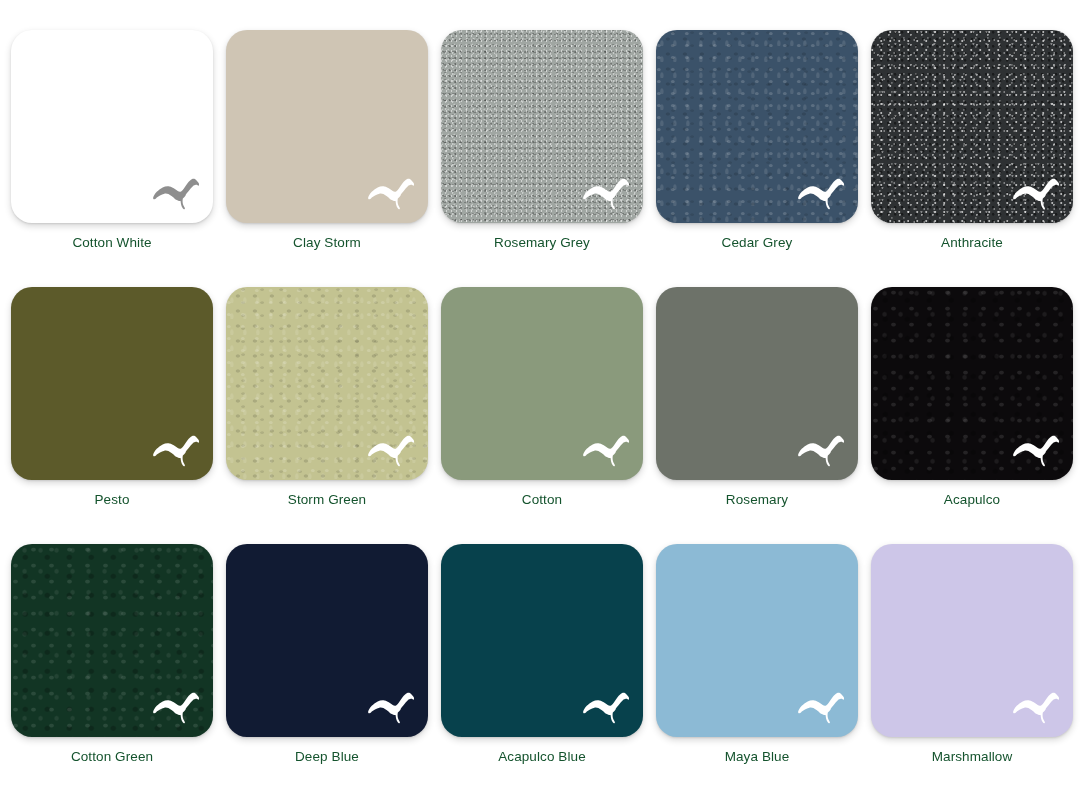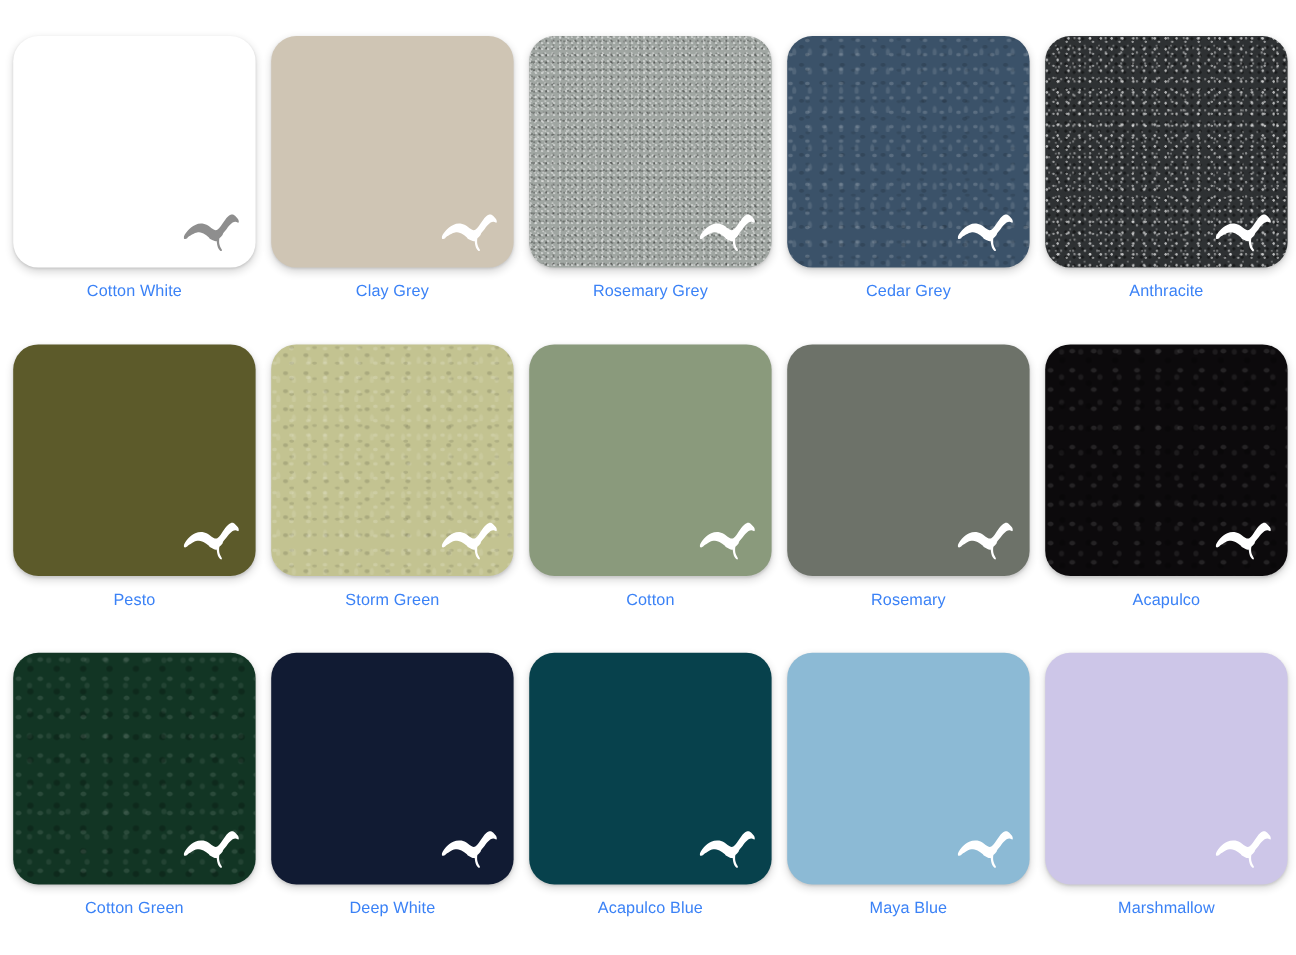--- a/index.html
+++ b/index.html
@@ -98,21 +98,21 @@
     right: 14px;
     bottom: 11px;
     width: 46px;
     height: 34px;
   }
 
   .swatch-label {
     margin-top: 12px;
     font-size: 13.5px;
     line-height: 16px;
-    color: #3b82f6;
+    color: #14532d;
     text-align: center;
     letter-spacing: .1px;
     white-space: nowrap;
   }
 </style>
 </head>
 <body>
 
 <main id="palette-grid">
     <div class="swatch-card">
@@ -124,21 +124,21 @@
       </div>
       <div class="swatch-label">Cotton White</div>
     </div>
     <div class="swatch-card">
       <div class="swatch-chip" style="background: rgb(207, 197, 180);">
         <div class="swatch-texture tex-none"></div>
         <svg class="puma-logo" viewBox="0 0 92 66" xmlns="http://www.w3.org/2000/svg" aria-hidden="true">
           <path fill="#ffffff" d="M86.2 3.1c-2.0-2.6-5.0-3.5-7.9-2.2-3.3 1.5-6.2 4.6-8.9 8.2-2.7 3.6-5.1 7.6-7.6 11.1-1.8 2.5-3.6 4.6-5.6 5.7-1.9 1.0-3.9 0.8-6.0-0.3-2.3-1.2-4.6-3.2-7.2-5.0-3.0-2.1-6.3-3.9-10.0-4.6-4.6-0.9-9.4-0.1-13.6 1.8-4.6 2.1-8.6 5.4-11.9 8.9-2.2 2.3-4.1 4.8-5.5 7.3-0.7 1.3-1.3 2.6-1.6 3.8-0.2 0.9-0.3 1.8 0.1 2.50.4 0.8 1.3 1.1 2.2 1.0 1.1-0.1 2.2-0.7 3.3-1.42.6-1.7 5.1-4.0 8.0-5.9 2.7-1.8 5.7-3.2 9.0-3.63.5-0.4 7.0 0.4 10.1 2.0 3.3 1.7 6.2 4.1 9.1 6.42.5 2.0 5.0 3.9 7.6 5.2 1.3 0.7 2.7 1.2 3.9 1.20.5 0.0 1.0-0.1 1.4-0.3l0.5 3.4c0.2 1.5 0.5 3.1 0.9 4.60.4 1.6 1.0 3.2 1.8 4.6 0.7 1.3 1.6 2.5 2.7 3.30.6 0.4 1.2 0.7 1.8 0.6 0.5-0.1 0.9-0.5 1.0-1.00.1-0.6-0.1-1.3-0.4-1.9-0.6-1.3-1.5-2.6-2.2-4.0-0.8-1.6-1.4-3.4-1.7-5.2-0.3-1.8-0.4-3.7-0.3-5.50.1-1.3 0.2-2.5 0.5-3.7 1.9-1.4 3.6-3.3 5.2-5.42.4-3.1 4.5-6.7 6.9-10.1 2.5-3.6 5.2-7.0 8.4-9.41.8-1.3 3.7-2.3 5.5-2.5 1.3-0.2 2.6 0.1 3.5 0.90.7 0.6 1.5 0.9 2.2 0.6 0.6-0.3 0.9-1.0 0.9-1.80.0-1.4-0.7-3.1-1.7-4.4z"></path>
         </svg>
       </div>
-      <div class="swatch-label">Clay Grey</div>
+      <div class="swatch-label">Clay Storm</div>
     </div>
     <div class="swatch-card">
       <div class="swatch-chip" style="background: rgb(160, 166, 162);">
         <div class="swatch-texture tex-granular"></div>
         <svg class="puma-logo" viewBox="0 0 92 66" xmlns="http://www.w3.org/2000/svg" aria-hidden="true">
           <path fill="#ffffff" d="M86.2 3.1c-2.0-2.6-5.0-3.5-7.9-2.2-3.3 1.5-6.2 4.6-8.9 8.2-2.7 3.6-5.1 7.6-7.6 11.1-1.8 2.5-3.6 4.6-5.6 5.7-1.9 1.0-3.9 0.8-6.0-0.3-2.3-1.2-4.6-3.2-7.2-5.0-3.0-2.1-6.3-3.9-10.0-4.6-4.6-0.9-9.4-0.1-13.6 1.8-4.6 2.1-8.6 5.4-11.9 8.9-2.2 2.3-4.1 4.8-5.5 7.3-0.7 1.3-1.3 2.6-1.6 3.8-0.2 0.9-0.3 1.8 0.1 2.50.4 0.8 1.3 1.1 2.2 1.0 1.1-0.1 2.2-0.7 3.3-1.42.6-1.7 5.1-4.0 8.0-5.9 2.7-1.8 5.7-3.2 9.0-3.63.5-0.4 7.0 0.4 10.1 2.0 3.3 1.7 6.2 4.1 9.1 6.42.5 2.0 5.0 3.9 7.6 5.2 1.3 0.7 2.7 1.2 3.9 1.20.5 0.0 1.0-0.1 1.4-0.3l0.5 3.4c0.2 1.5 0.5 3.1 0.9 4.60.4 1.6 1.0 3.2 1.8 4.6 0.7 1.3 1.6 2.5 2.7 3.30.6 0.4 1.2 0.7 1.8 0.6 0.5-0.1 0.9-0.5 1.0-1.00.1-0.6-0.1-1.3-0.4-1.9-0.6-1.3-1.5-2.6-2.2-4.0-0.8-1.6-1.4-3.4-1.7-5.2-0.3-1.8-0.4-3.7-0.3-5.50.1-1.3 0.2-2.5 0.5-3.7 1.9-1.4 3.6-3.3 5.2-5.42.4-3.1 4.5-6.7 6.9-10.1 2.5-3.6 5.2-7.0 8.4-9.41.8-1.3 3.7-2.3 5.5-2.5 1.3-0.2 2.6 0.1 3.5 0.90.7 0.6 1.5 0.9 2.2 0.6 0.6-0.3 0.9-1.0 0.9-1.80.0-1.4-0.7-3.1-1.7-4.4z"></path>
         </svg>
       </div>
       <div class="swatch-label">Rosemary Grey</div>
     </div>
@@ -214,21 +214,21 @@
       </div>
       <div class="swatch-label">Cotton Green</div>
     </div>
     <div class="swatch-card">
       <div class="swatch-chip" style="background: rgb(17, 27, 51);">
         <div class="swatch-texture tex-none"></div>
         <svg class="puma-logo" viewBox="0 0 92 66" xmlns="http://www.w3.org/2000/svg" aria-hidden="true">
           <path fill="#ffffff" d="M86.2 3.1c-2.0-2.6-5.0-3.5-7.9-2.2-3.3 1.5-6.2 4.6-8.9 8.2-2.7 3.6-5.1 7.6-7.6 11.1-1.8 2.5-3.6 4.6-5.6 5.7-1.9 1.0-3.9 0.8-6.0-0.3-2.3-1.2-4.6-3.2-7.2-5.0-3.0-2.1-6.3-3.9-10.0-4.6-4.6-0.9-9.4-0.1-13.6 1.8-4.6 2.1-8.6 5.4-11.9 8.9-2.2 2.3-4.1 4.8-5.5 7.3-0.7 1.3-1.3 2.6-1.6 3.8-0.2 0.9-0.3 1.8 0.1 2.50.4 0.8 1.3 1.1 2.2 1.0 1.1-0.1 2.2-0.7 3.3-1.42.6-1.7 5.1-4.0 8.0-5.9 2.7-1.8 5.7-3.2 9.0-3.63.5-0.4 7.0 0.4 10.1 2.0 3.3 1.7 6.2 4.1 9.1 6.42.5 2.0 5.0 3.9 7.6 5.2 1.3 0.7 2.7 1.2 3.9 1.20.5 0.0 1.0-0.1 1.4-0.3l0.5 3.4c0.2 1.5 0.5 3.1 0.9 4.60.4 1.6 1.0 3.2 1.8 4.6 0.7 1.3 1.6 2.5 2.7 3.30.6 0.4 1.2 0.7 1.8 0.6 0.5-0.1 0.9-0.5 1.0-1.00.1-0.6-0.1-1.3-0.4-1.9-0.6-1.3-1.5-2.6-2.2-4.0-0.8-1.6-1.4-3.4-1.7-5.2-0.3-1.8-0.4-3.7-0.3-5.50.1-1.3 0.2-2.5 0.5-3.7 1.9-1.4 3.6-3.3 5.2-5.42.4-3.1 4.5-6.7 6.9-10.1 2.5-3.6 5.2-7.0 8.4-9.41.8-1.3 3.7-2.3 5.5-2.5 1.3-0.2 2.6 0.1 3.5 0.90.7 0.6 1.5 0.9 2.2 0.6 0.6-0.3 0.9-1.0 0.9-1.80.0-1.4-0.7-3.1-1.7-4.4z"></path>
         </svg>
       </div>
-      <div class="swatch-label">Deep White</div>
+      <div class="swatch-label">Deep Blue</div>
     </div>
     <div class="swatch-card">
       <div class="swatch-chip" style="background: rgb(7, 65, 76);">
         <div class="swatch-texture tex-none"></div>
         <svg class="puma-logo" viewBox="0 0 92 66" xmlns="http://www.w3.org/2000/svg" aria-hidden="true">
           <path fill="#ffffff" d="M86.2 3.1c-2.0-2.6-5.0-3.5-7.9-2.2-3.3 1.5-6.2 4.6-8.9 8.2-2.7 3.6-5.1 7.6-7.6 11.1-1.8 2.5-3.6 4.6-5.6 5.7-1.9 1.0-3.9 0.8-6.0-0.3-2.3-1.2-4.6-3.2-7.2-5.0-3.0-2.1-6.3-3.9-10.0-4.6-4.6-0.9-9.4-0.1-13.6 1.8-4.6 2.1-8.6 5.4-11.9 8.9-2.2 2.3-4.1 4.8-5.5 7.3-0.7 1.3-1.3 2.6-1.6 3.8-0.2 0.9-0.3 1.8 0.1 2.50.4 0.8 1.3 1.1 2.2 1.0 1.1-0.1 2.2-0.7 3.3-1.42.6-1.7 5.1-4.0 8.0-5.9 2.7-1.8 5.7-3.2 9.0-3.63.5-0.4 7.0 0.4 10.1 2.0 3.3 1.7 6.2 4.1 9.1 6.42.5 2.0 5.0 3.9 7.6 5.2 1.3 0.7 2.7 1.2 3.9 1.20.5 0.0 1.0-0.1 1.4-0.3l0.5 3.4c0.2 1.5 0.5 3.1 0.9 4.60.4 1.6 1.0 3.2 1.8 4.6 0.7 1.3 1.6 2.5 2.7 3.30.6 0.4 1.2 0.7 1.8 0.6 0.5-0.1 0.9-0.5 1.0-1.00.1-0.6-0.1-1.3-0.4-1.9-0.6-1.3-1.5-2.6-2.2-4.0-0.8-1.6-1.4-3.4-1.7-5.2-0.3-1.8-0.4-3.7-0.3-5.50.1-1.3 0.2-2.5 0.5-3.7 1.9-1.4 3.6-3.3 5.2-5.42.4-3.1 4.5-6.7 6.9-10.1 2.5-3.6 5.2-7.0 8.4-9.41.8-1.3 3.7-2.3 5.5-2.5 1.3-0.2 2.6 0.1 3.5 0.90.7 0.6 1.5 0.9 2.2 0.6 0.6-0.3 0.9-1.0 0.9-1.80.0-1.4-0.7-3.1-1.7-4.4z"></path>
         </svg>
       </div>
       <div class="swatch-label">Acapulco Blue</div>
     </div>

